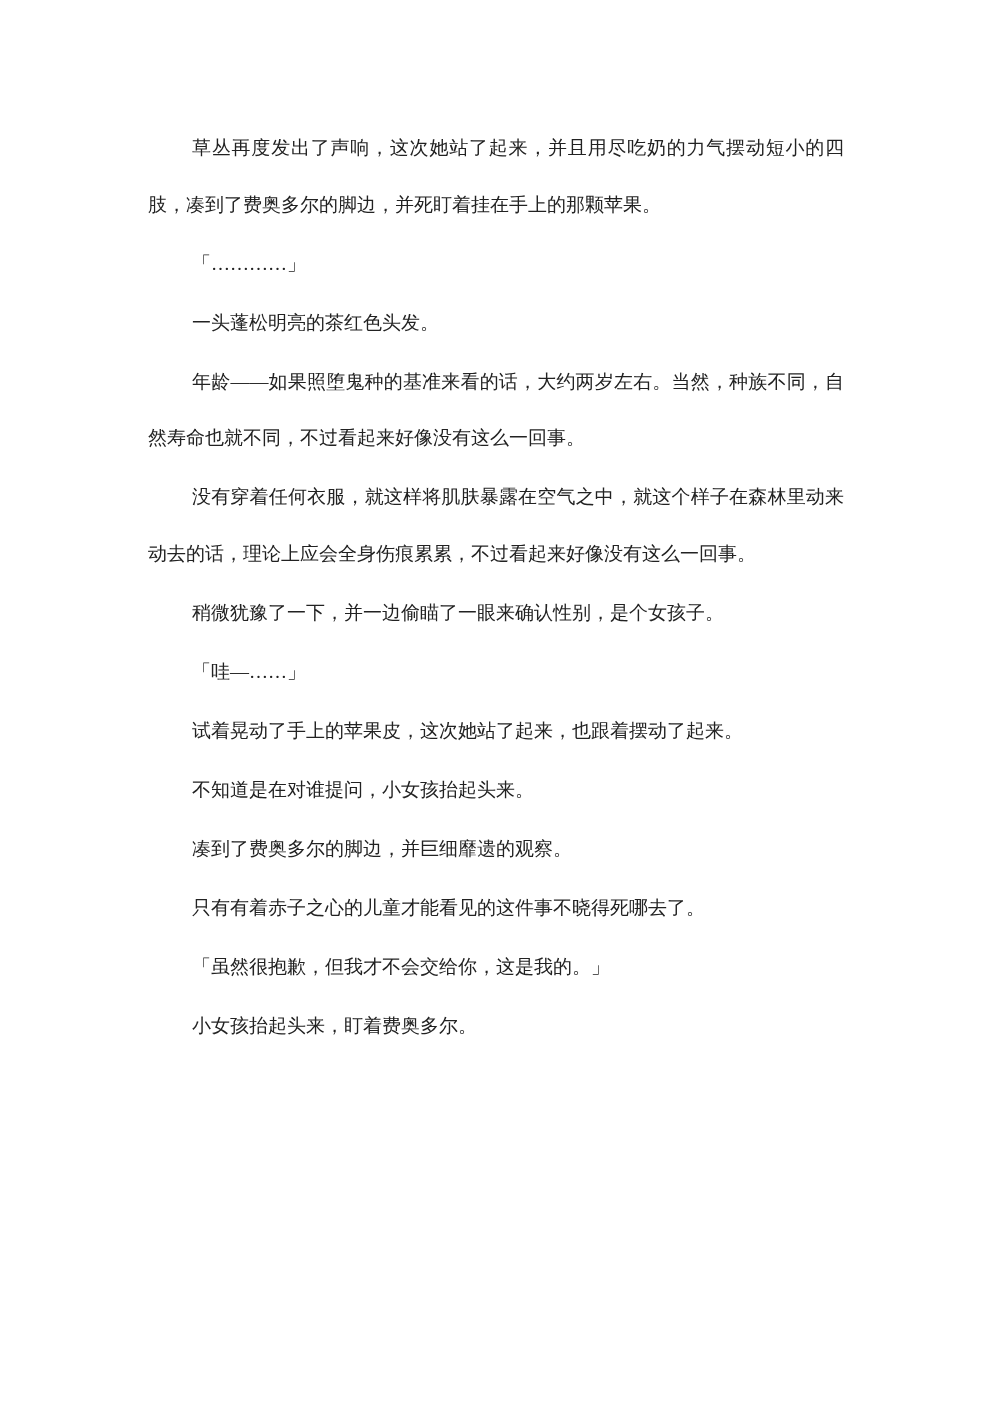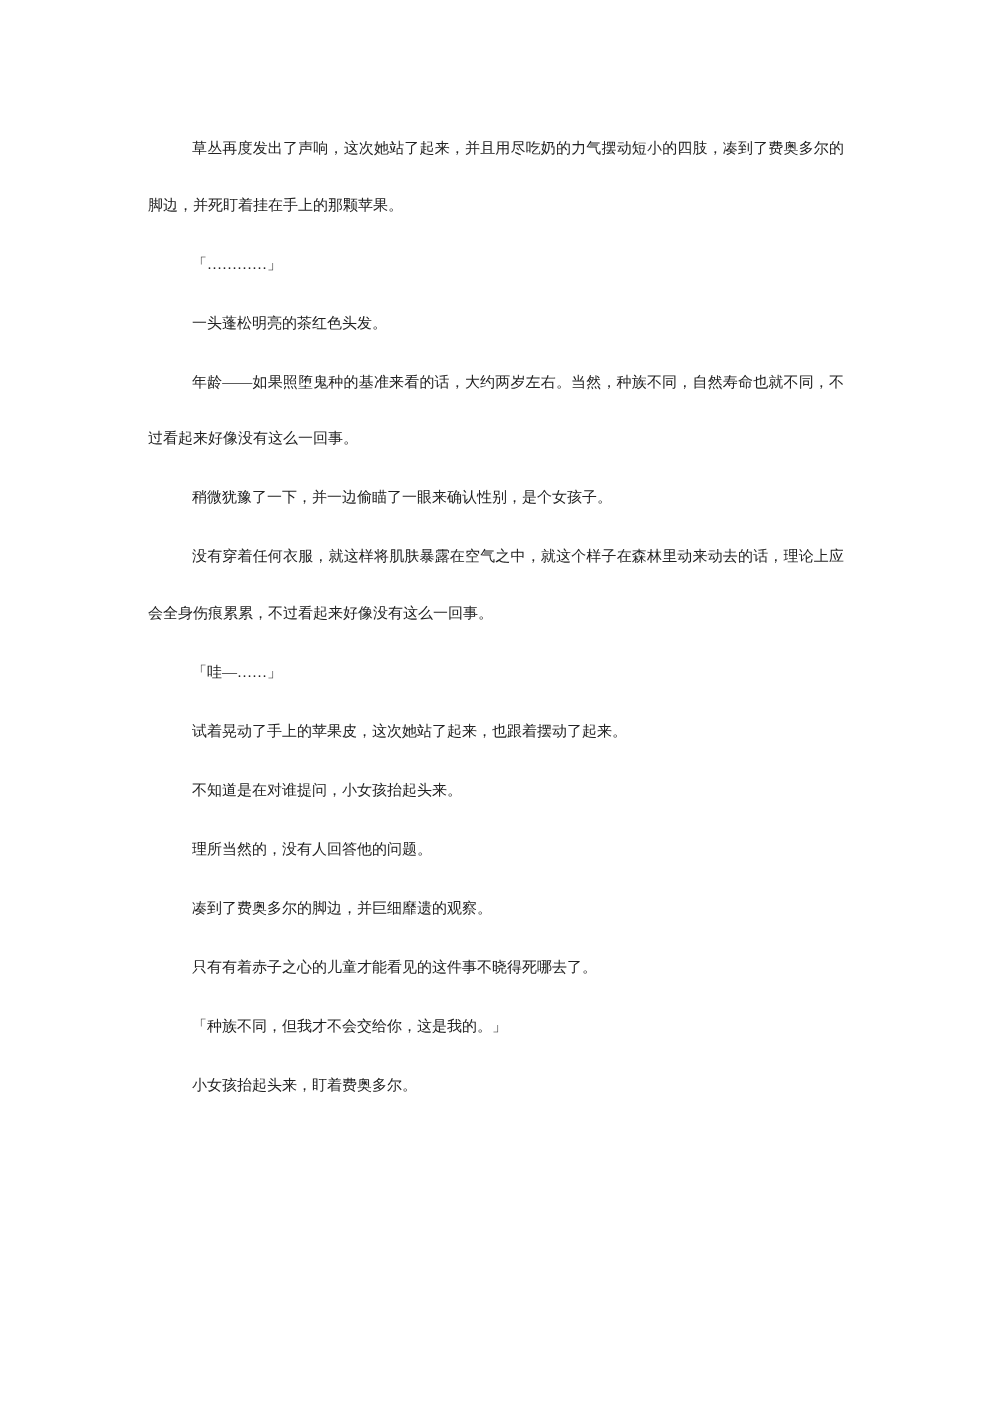--- a/index.html
+++ b/index.html
@@ -21,21 +21,21 @@
     width: 992px;
     height: 1403px;
     background: #ffffff;
   }
   .content {
     position: absolute;
     left: 148px;
     top: 120px;
     width: 696px;
     color: #222222;
-    font-size: 15px;
+    font-size: 19px;
     line-height: 56.5px;
     text-align: justify;
     text-justify: inter-ideograph;
     letter-spacing: 0;
   }
   .content p {
     margin: 0 0 2.5px 0;
     padding: 0;
     text-indent: 44px; 
     word-break: normal;
@@ -44,24 +44,23 @@
 </style>
 </head>
 <body>
 
 <main class="page">
   <article class="content">
     <p>草丛再度发出了声响，这次她站了起来，并且用尽吃奶的力气摆动短小的四肢，凑到了费奥多尔的脚边，并死盯着挂在手上的那颗苹果。</p>
     <p>「…………」</p>
     <p>一头蓬松明亮的茶红色头发。</p>
     <p>年龄——如果照堕鬼种的基准来看的话，大约两岁左右。当然，种族不同，自然寿命也就不同，不过看起来好像没有这么一回事。</p>
+    <p>没有穿着任何衣服，就这样将肌肤暴露在空气之中，就这个样子在森林里动来动去的话，理论上应会全身伤痕累累，不过看起来好像没有这么一回事。</p>
     <p>稍微犹豫了一下，并一边偷瞄了一眼来确认性别，是个女孩子。</p>
-    <p>没有穿着任何衣服，就这样将肌肤暴露在空气之中，就这个样子在森林里动来动去的话，理论上应会全身伤痕累累，不过看起来好像没有这么一回事。</p>
     <p>「哇—……」</p>
     <p>试着晃动了手上的苹果皮，这次她站了起来，也跟着摆动了起来。</p>
     <p>不知道是在对谁提问，小女孩抬起头来。</p>
-    <p>理所当然的，没有人回答他的问题。</p>
     <p>凑到了费奥多尔的脚边，并巨细靡遗的观察。</p>
     <p>只有有着赤子之心的儿童才能看见的这件事不晓得死哪去了。</p>
-    <p>「种族不同，但我才不会交给你，这是我的。」</p>
+    <p>「虽然很抱歉，但我才不会交给你，这是我的。」</p>
     <p>小女孩抬起头来，盯着费奥多尔。</p>
   </article>
 </main>
 
 </body></html>

